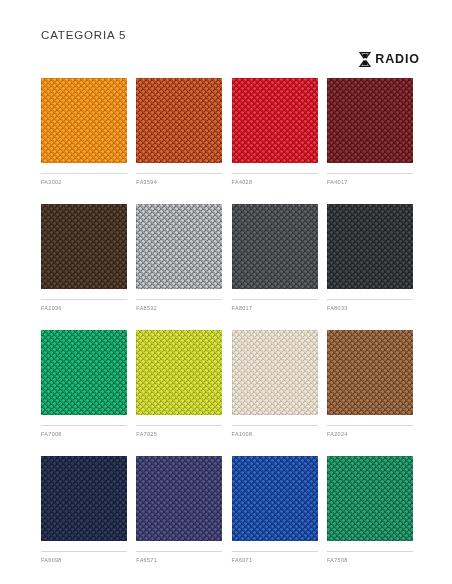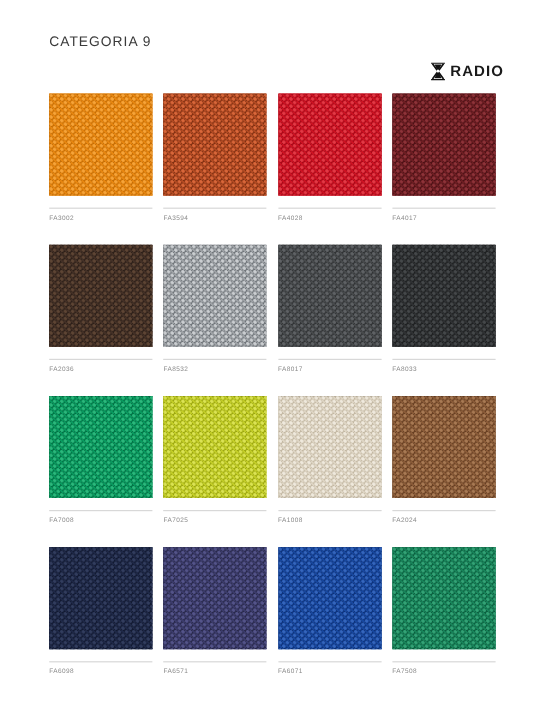--- a/index.html
+++ b/index.html
@@ -94,21 +94,21 @@
     letter-spacing: 0.35px;
     color: #8a8a8a;
     margin-top: 5px;
     white-space: nowrap;
   }
 </style>
 </head>
 <body>
 
 <div class="header">
-  <div class="page-title">CATEGORIA 9</div>
+  <div class="page-title">CATEGORIA 5</div>
 
   <div class="brand">
     <svg class="brand-mark" viewBox="0 0 24 26">
       <path d="M2 1 H22 M2 25 H22" stroke="#111" stroke-width="2" fill="none"></path>
       <path d="M4 2 L20 24 M20 2 L4 24" stroke="#111" stroke-width="2.4" fill="none"></path>
       <path d="M7 3 L17 3 L12.6 12 L17 23 L7 23 L11.4 12 Z" fill="#111"></path>
       <circle cx="12" cy="12.5" r="2.2" fill="#fff"></circle>
     </svg>
     <span class="brand-name">RADIO</span>
   </div>

